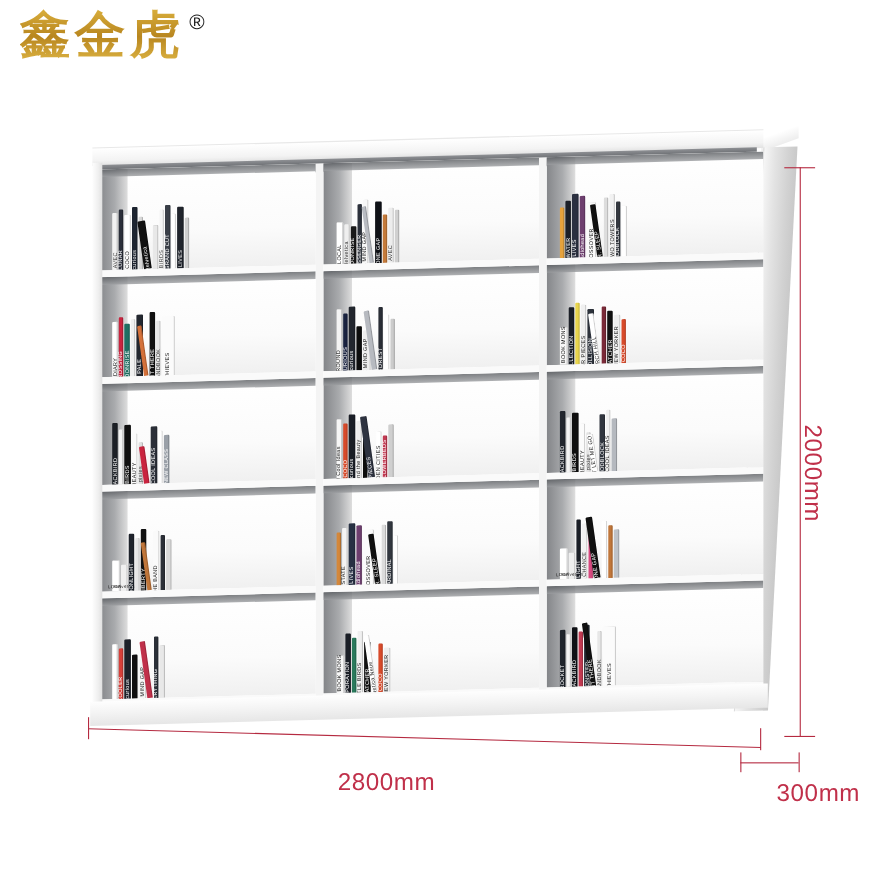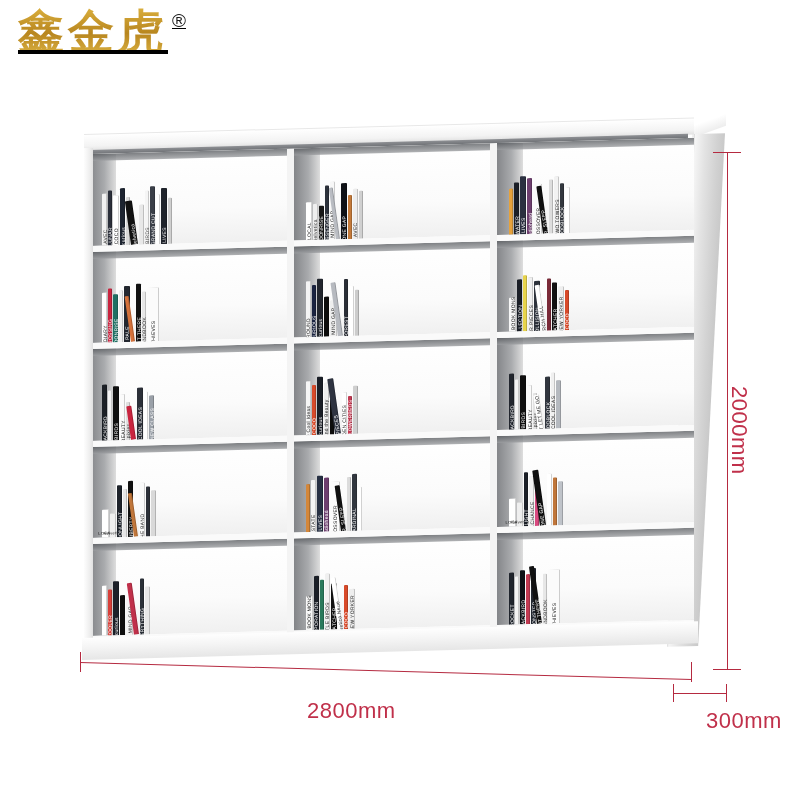--- a/index.html
+++ b/index.html
@@ -18,21 +18,20 @@
     overflow: hidden;
   }
 
   
   #brand {
     position: absolute;
     left: 18px;
     top: 8px;
     display: flex;
     align-items: flex-start;
-    text-decoration: underline;
   }
   #brand-text {
     font-family: "DejaVu Sans", sans-serif;
     font-size: 46px;
     font-weight: bold;
     letter-spacing: 4px;
     line-height: 1;
     color: #c49a2a;
     background: linear-gradient(180deg, #d9ae3c 0%, #b8861f 55%, #d8ae3f 100%);
     -webkit-background-clip: text;

